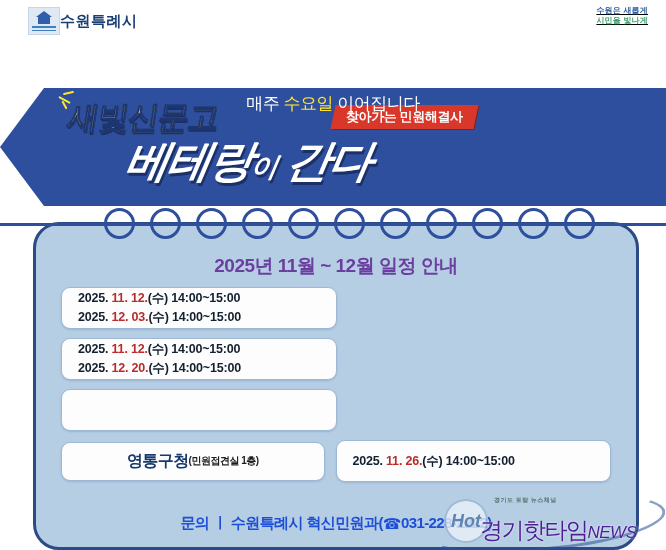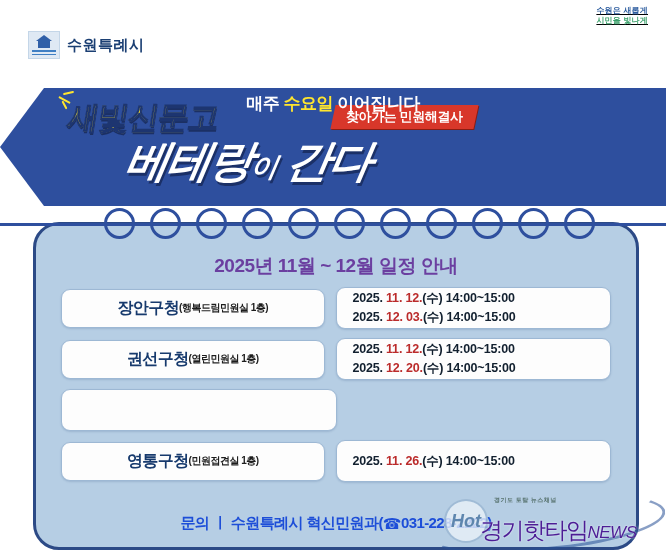--- a/index.html
+++ b/index.html
@@ -6,21 +6,21 @@
   html,body{margin:0;padding:0;}
   body{
     width:666px;height:550px;overflow:hidden;
     font-family:"Liberation Sans","DejaVu Sans",sans-serif;
     background:#ffffff;position:relative;
   }
   #poster{position:relative;width:666px;height:550px;overflow:hidden;background:#fff;}
 
   
   .header{position:absolute;left:0;top:0;width:666px;height:88px;background:#ffffff;z-index:5;}
-  .ci{position:absolute;left:28px;top:7px;display:flex;align-items:center;gap:7px;margin-top:24px;}
+  .ci{position:absolute;left:28px;top:7px;display:flex;align-items:center;}
   .ci-mark{width:30px;height:26px;background:#dfe9f4;border:1px solid #c4d6e8;position:relative;}
   .ci-mark .roof{position:absolute;left:7px;top:3px;width:16px;height:6px;background:#2f5fa8;
         clip-path:polygon(0% 100%,50% 0%,100% 100%);}
   .ci-mark .body{position:absolute;left:9px;top:9px;width:12px;height:7px;background:#2f5fa8;}
   .ci-mark .wave{position:absolute;left:3px;bottom:3px;width:24px;height:5px;
         background:repeating-linear-gradient(to bottom,#3f7fc4 0 2px,transparent 2px 4px);}
   .ci-name{font-size:15px;font-weight:bold;color:#1b3f73;letter-spacing:0.5px;}
 
   .slogan{position:absolute;right:18px;top:6px;text-align:right;line-height:1.25;text-decoration:underline;}
   .slogan .l1,.slogan .l2{font-size:8px;color:#2d5d9f;font-weight:bold;letter-spacing:.2px;}
@@ -56,21 +56,21 @@
      transform:skewX(-12deg);padding:0 13px;display:flex;align-items:center;
      box-shadow:1px 1px 0 #8a1d14;}
   .redtag span{transform:skewX(12deg);color:#ffffff;font-size:13px;font-weight:bold;letter-spacing:-.4px;white-space:nowrap;}
 
   .title-white{position:absolute;left:126px;top:44px;font-size:44px;font-weight:bold;color:#ffffff;
      letter-spacing:-2px;font-style:italic;transform:skewX(-10deg);white-space:nowrap;
      text-shadow:2px 3px 0 #1b3067;}
   .title-white .sm{font-size:27px;}
 
   .subline{position:absolute;left:0;right:0;top:92px;text-align:center;z-index:8;
-     font-size:17px;font-weight:bold;color:#ffffff;letter-spacing:-.5px;}
+     font-size:17px;font-weight:normal;color:#ffffff;letter-spacing:-.5px;}
   .subline .hl{color:#ffe62e;}
 
   
   .rings-wrap{position:absolute;left:0;top:206px;width:666px;height:34px;z-index:9;}
   .rings-bar{position:absolute;left:0;top:17px;width:666px;height:3px;background:#2e4f9e;}
   .ring{position:absolute;top:2px;width:25px;height:25px;border:3px solid #2e4f9e;border-radius:50%;
      background:transparent;}
 
   
   .panel{position:absolute;left:33px;top:222px;width:600px;height:322px;
@@ -220,34 +220,26 @@
         <div class="ring" style="left: 472px; border-color: rgb(46, 79, 158);"></div>
         <div class="ring" style="left: 518px; border-color: rgb(46, 79, 158);"></div>
         <div class="ring" style="left: 564px; border-color: rgb(46, 79, 158);"></div>
       </div>
   </div>
 
   <div class="panel">
     <div class="panel-title">2025년 11월 ~ 12월 일정 안내</div>
     <div class="rows" id="rows-host">
         <div class="row">
-          <div class="office">
-            <span class="nm">장안구청</span>
-            <span class="sub">(행복드림민원실 1층)</span>
-          </div>
           <div class="dates">
             <div class="dline"><span>2025. </span><span class="md">11. 12.</span><span>(수)</span><span> 14:00~15:00</span></div>
             <div class="dline"><span>2025. </span><span class="md">12. 03.</span><span>(수)</span><span> 14:00~15:00</span></div>
           </div>
         </div>
         <div class="row">
-          <div class="office">
-            <span class="nm">권선구청</span>
-            <span class="sub">(열린민원실 1층)</span>
-          </div>
           <div class="dates">
             <div class="dline"><span>2025. </span><span class="md">11. 12.</span><span>(수)</span><span> 14:00~15:00</span></div>
             <div class="dline"><span>2025. </span><span class="md">12. 20.</span><span>(수)</span><span> 14:00~15:00</span></div>
           </div>
         </div>
         <div class="row">
           <div class="dates">
           </div>
         </div>
         <div class="row">

